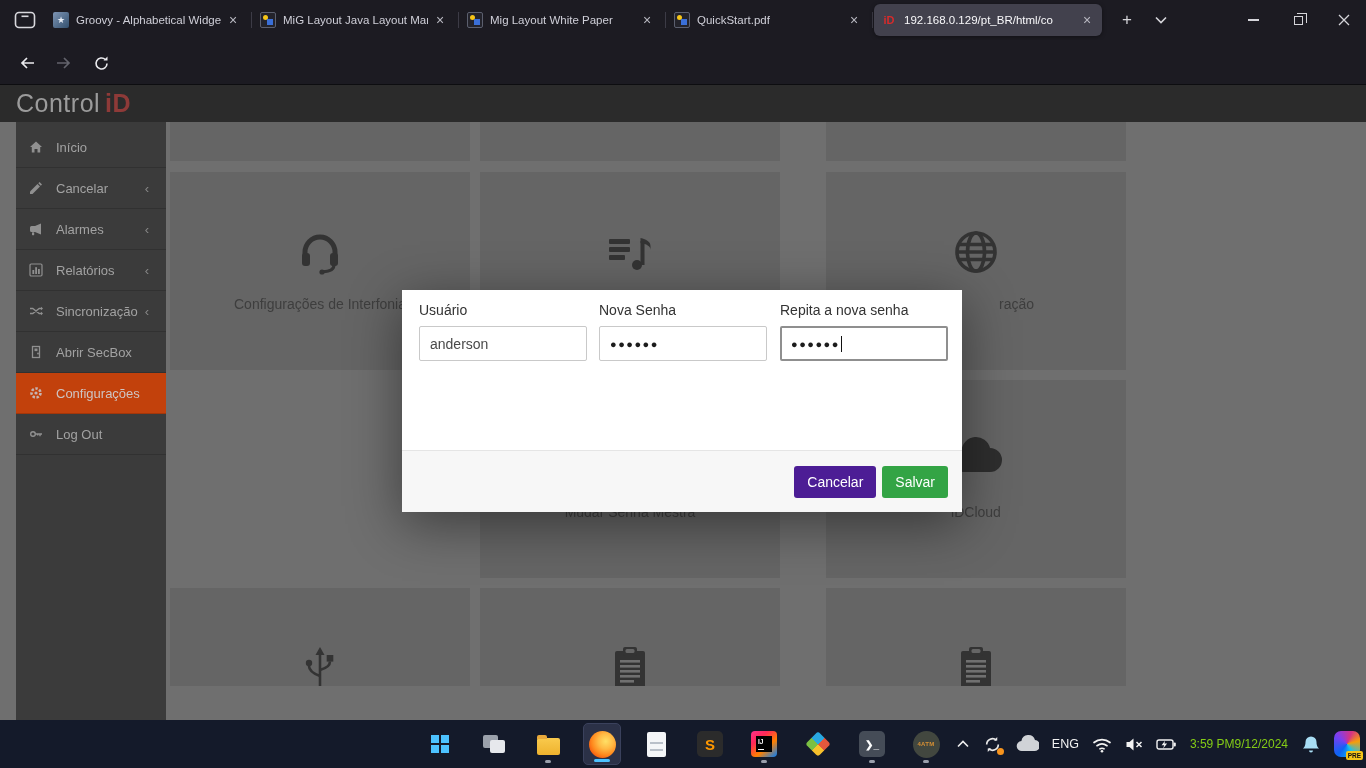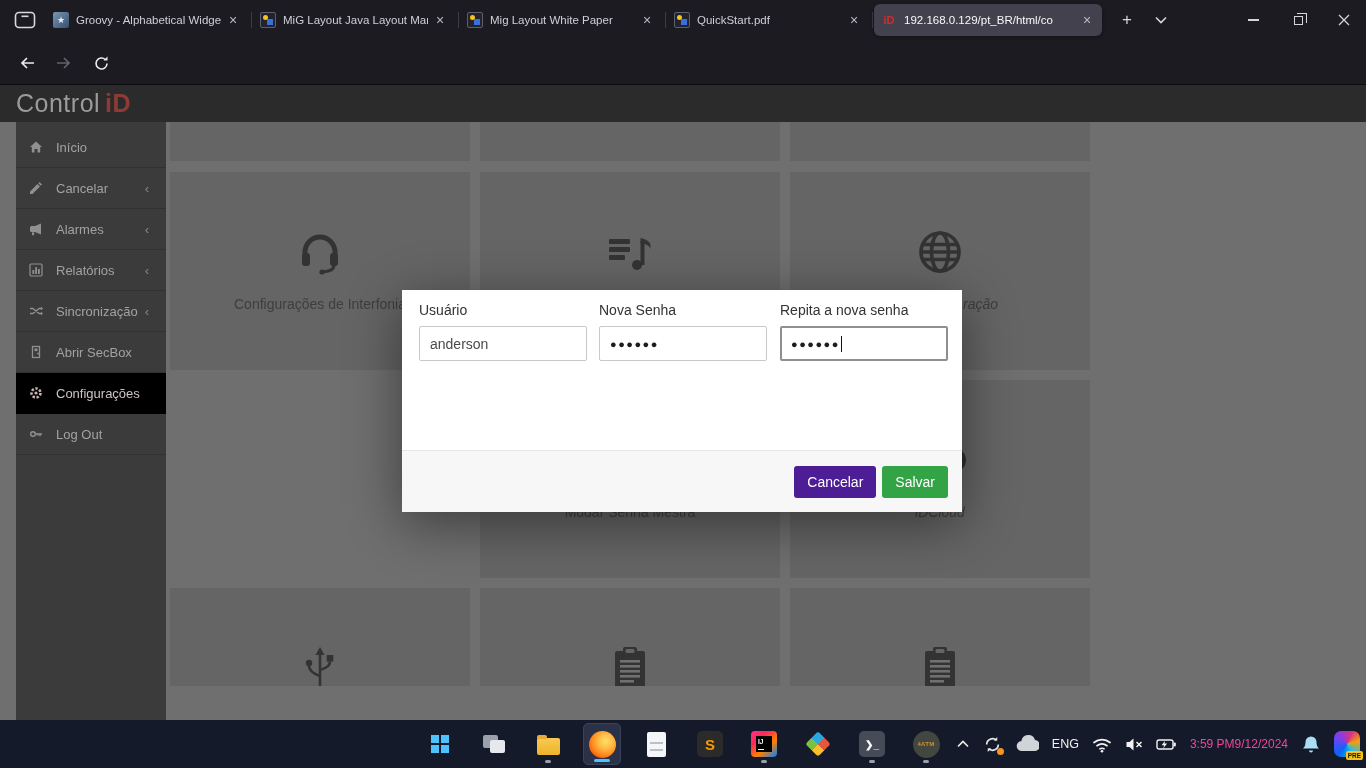--- a/index.html
+++ b/index.html
@@ -52,28 +52,28 @@
   .logo .lc { color:#9b9b9b; }
   .logo .li { color:#8e3a38; font-weight:bold; margin-left:5px; }
 
   .pg-main { position:absolute; left:150px; top:122px; width:1216px; height:564px; background:#6f6f6f; }
 
   .sidebar { position:absolute; left:16px; top:122px; width:150px; height:716px; background:#3b3b3b; }
   .sideitem { position:absolute; left:0; width:150px; height:41px; display:flex; align-items:center; padding-left:13px;
     border-bottom:1px solid rgba(0,0,0,.16); color:#a2a2a2; font-size:13px; }
   .sideitem .sic { width:20px; margin-right:7px; display:flex; }
   .sideitem .chev { position:absolute; right:17px; font-size:13px; color:#878787; }
-  .sideitem.active { background:#000000; color:#cec4c3; }
+  .sideitem.active { background:#c2410c; color:#cec4c3; }
 
   .tile { position:absolute; width:300px; background:#656565; }
   .r1 { top:122px; height:39px; }
   .r2 { top:172px; height:198px; }
   .r3 { top:380px; height:198px; }
   .r4 { top:588px; height:98px; overflow:hidden; }
-  .c1 { left:170px; } .c2 { left:480px; } .c3 { left:790px;font-style:italic; }
+  .c1 { left:170px; } .c2 { left:480px; } .c3 { left:826px; }
   .tic { position:absolute; left:50%; transform:translateX(-50%); top:56px; }
   .tlabel { position:absolute; top:124px; width:100%; text-align:center; font-size:14px; color:#3e3e3e; }
   .tlabel.part { left:173px; width:auto; text-align:left; }
 
   .pg-footer { position:absolute; left:0; top:686px; width:1366px; height:34px; background:#2b2b2b; }
   .version { position:absolute; right:16px; top:0; line-height:34px; font-size:13px; color:#5d5d5d; }
 
   
   .modal { position:absolute; left:402px; top:290px; width:560px; height:222px; background:#fff;
     box-shadow:0 12px 50px rgba(0,0,0,.45); z-index:10; }
@@ -124,21 +124,21 @@
   .diam { width:18px; height:18px; border-radius:3px; transform:rotate(45deg);
     background:conic-gradient(#e4573d 0 25%, #f8c12c 0 50%, #7bc043 0 75%, #29a8e0 0 100%); }
   .term { width:26px; height:26px; border-radius:5px; background:#454c57; color:#fff; font-size:10px; font-weight:bold;
     display:flex; align-items:center; justify-content:center; }
   .atm { width:27px; height:27px; border-radius:50%; background:#42473f; color:#d79034; font-size:6px; letter-spacing:.3px;
     display:flex; align-items:center; justify-content:center; font-weight:bold; }
   .tray { position:absolute; right:6px; top:0; height:48px; display:flex; align-items:center; gap:13px; }
   .tri { position:relative; display:flex; align-items:center; justify-content:center; flex:none; }
   .sync-dot { position:absolute; right:-2px; bottom:-1px; width:7px; height:7px; border-radius:50%; background:#f7941d; }
   .lang { color:#f2f2f2; font-size:12.5px; }
-  .clock { color:#ec4899; font-size:12px; line-height:1.25; }
+  .clock { color:#84cc16; font-size:12px; line-height:1.25; }
   .copi { position:relative; width:26px; height:26px; border-radius:7px;
     background:conic-gradient(from 220deg, #0b64f4, #7a3ff2 25%, #d63384 45%, #f59e0b 60%, #18c1f0 80%, #0b64f4); }
   .copi .badge { position:absolute; right:-3px; bottom:-3px; background:#f5c518; color:#111; font-size:6.5px; font-weight:bold;
     padding:1px 2px; border-radius:2px; }
 </style>
 </head>
 <body>
 
 <div id="screen">
 

